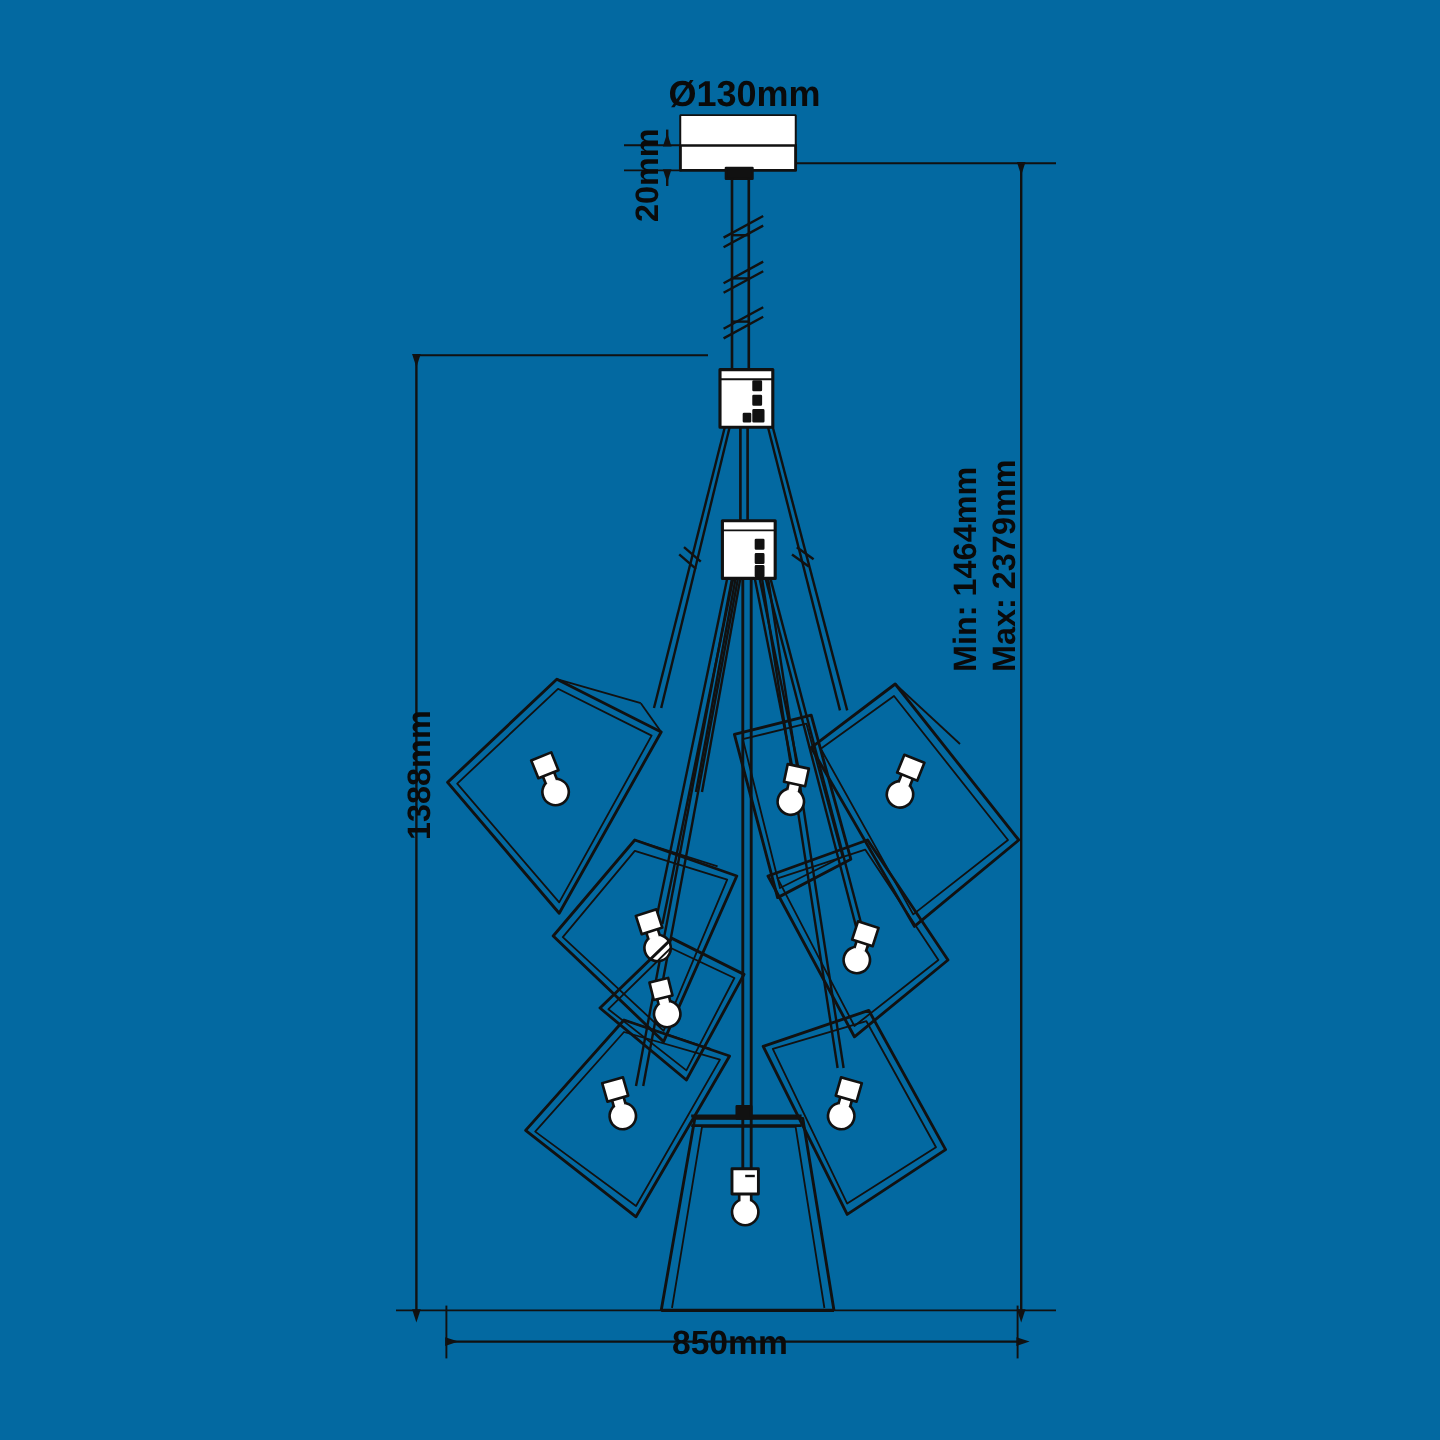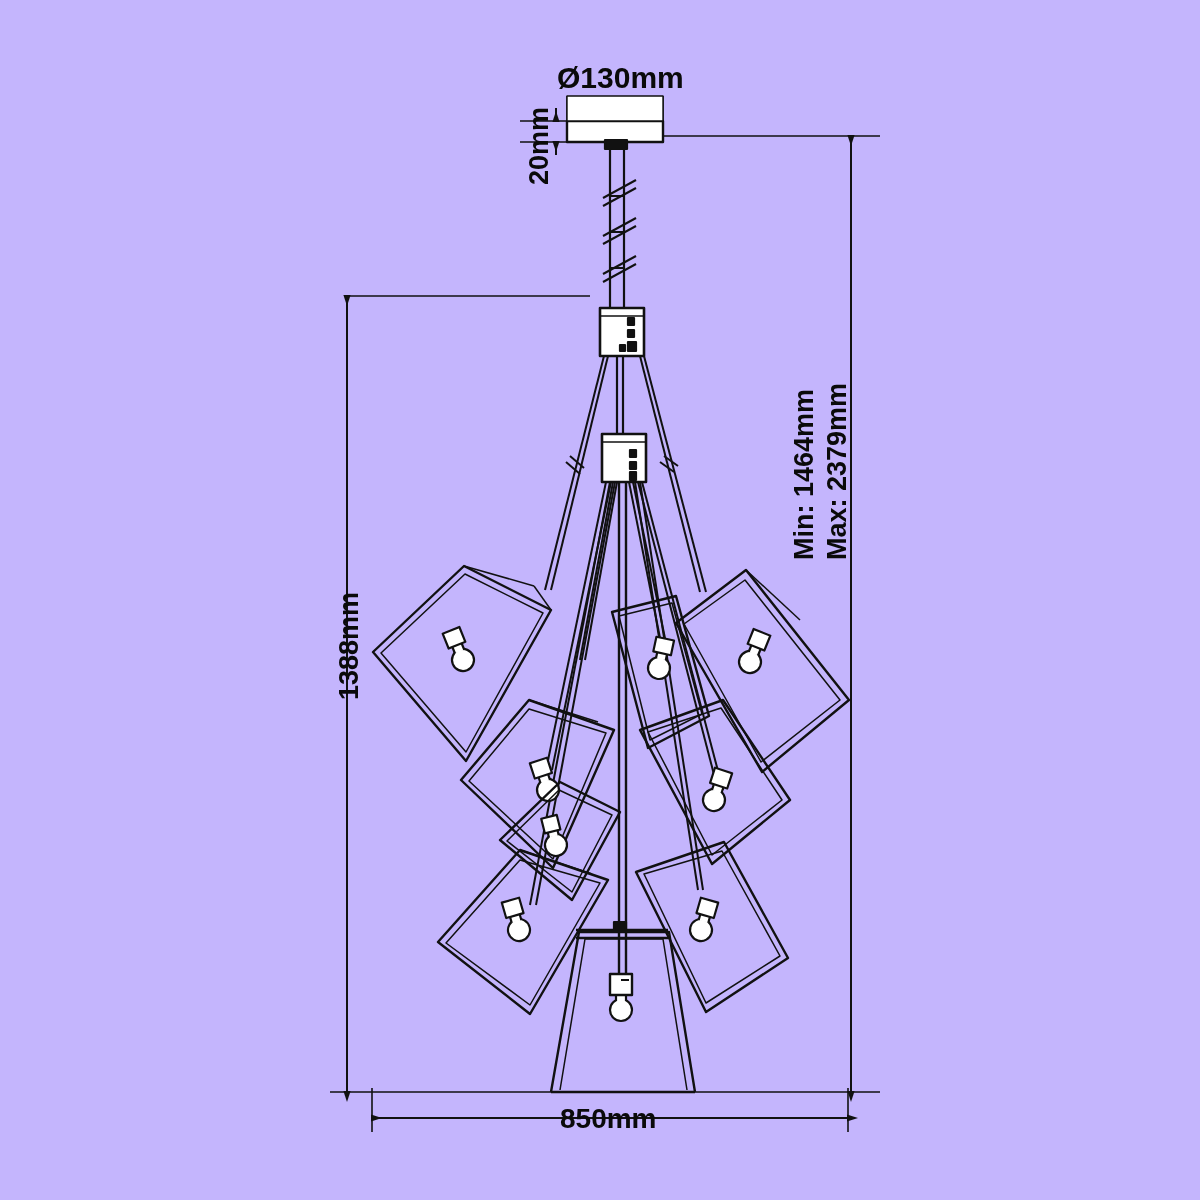--- a/index.html
+++ b/index.html
@@ -1,18 +1,18 @@
 <!DOCTYPE html>
 <html><head>
 <meta charset="utf-8">
 <style>
   html,body{margin:0;padding:0;background:#ffffff;}
   body{width:1200px;height:1200px;overflow:hidden;
        font-family:"Liberation Sans", sans-serif;color:#000;}
-  #stage{position:relative;width:1200px;height:1200px;background:#c4b5fd;}
+  #stage{position:relative;width:1200px;height:1200px;background:#0369a1;}
   svg{position:absolute;left:0;top:0;}
   .dimtext{font-family:"Liberation Sans", sans-serif;font-weight:700;fill:#0a0a0a;}
 </style>
 </head>
 <body>
 
 <div id="stage">
 
   <svg width="1200" height="1200" viewBox="0 0 1200 1200">
 

